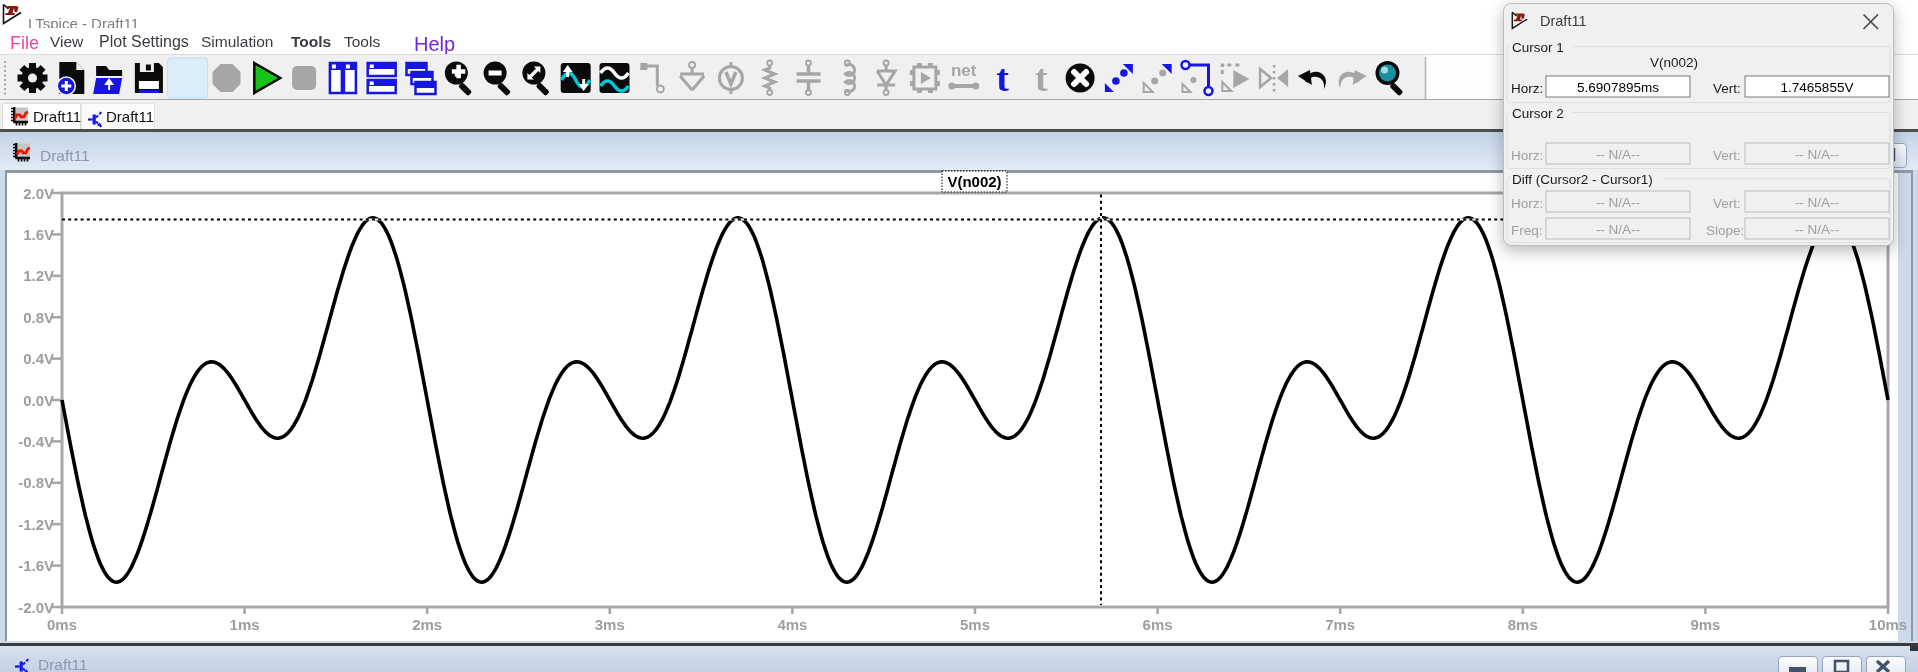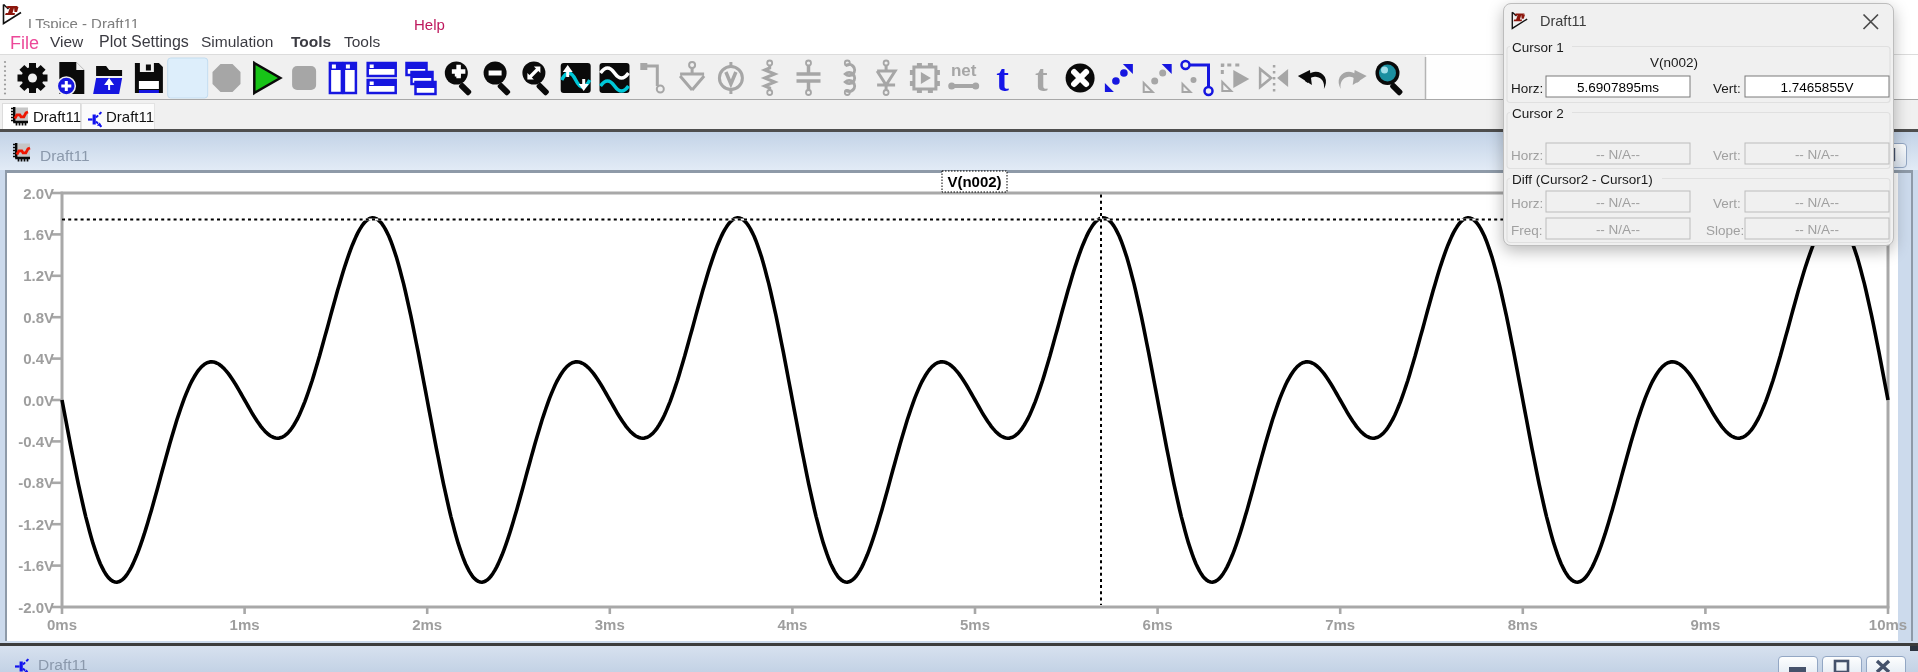--- a/index.html
+++ b/index.html
@@ -18,21 +18,21 @@
   </svg>
 <div class="abs" style="left:28px;top:15px;font-size:15px;color:#7d7d7d;">LTspice - Draft11</div>
 
 <div class="abs" style="left:0;top:28px;width:1918px;height:27px;background:#fff;"></div>
 <div class="abs" style="top:33px;left:10px;font-size:18px;color:#ec4899;">File</div>
 <div class="abs" style="top:33px;left:50px;font-size:15.5px;color:#3b3b42;">View</div>
 <div class="abs" style="top:33px;left:99px;font-size:16px;color:#3b3b42;">Plot Settings</div>
 <div class="abs" style="top:33px;left:201px;font-size:15.5px;color:#3b3b42;">Simulation</div>
 <div class="abs" style="top:33px;left:291px;font-size:15.5px;color:#3b3b42;font-weight:bold;">Tools</div>
 <div class="abs" style="top:33px;left:344px;font-size:15.5px;color:#3b3b42;">Tools</div>
-<div class="abs" style="top:16px;left:414px;font-size:15px;color:#be185d;">Help</div>
+<div class="abs" style="top:33px;left:414px;font-size:20px;color:#6d28d9;">Help</div>
 
 <div class="abs" style="left:0;top:54px;width:1918px;height:1px;background:#dcdcdc;"></div>
 <div class="abs" style="left:0;top:55px;width:1426px;height:45px;background:#f0f0f0;"></div>
 <div class="abs" style="left:1426px;top:55px;width:492px;height:45px;background:#fefefe;"></div>
 <div class="abs" style="left:0;top:98.5px;width:1918px;height:1.5px;background:#a8a8a8;"></div>
 
 <div class="abs" style="left:0;top:100px;width:1918px;height:29px;background:#f0f0f0;"></div>
 <div class="abs" style="left:2px;top:103px;width:79px;height:26px;background:#fff;border:1px solid #dcdcdc;border-bottom:none;"></div>
 <div class="abs" style="left:81px;top:103px;width:74px;height:26px;background:#fbfbfb;border:1px solid #e3e3e3;border-bottom:none;"></div>
 <svg class="abs" style="left:0;top:0" width="200" height="140">

